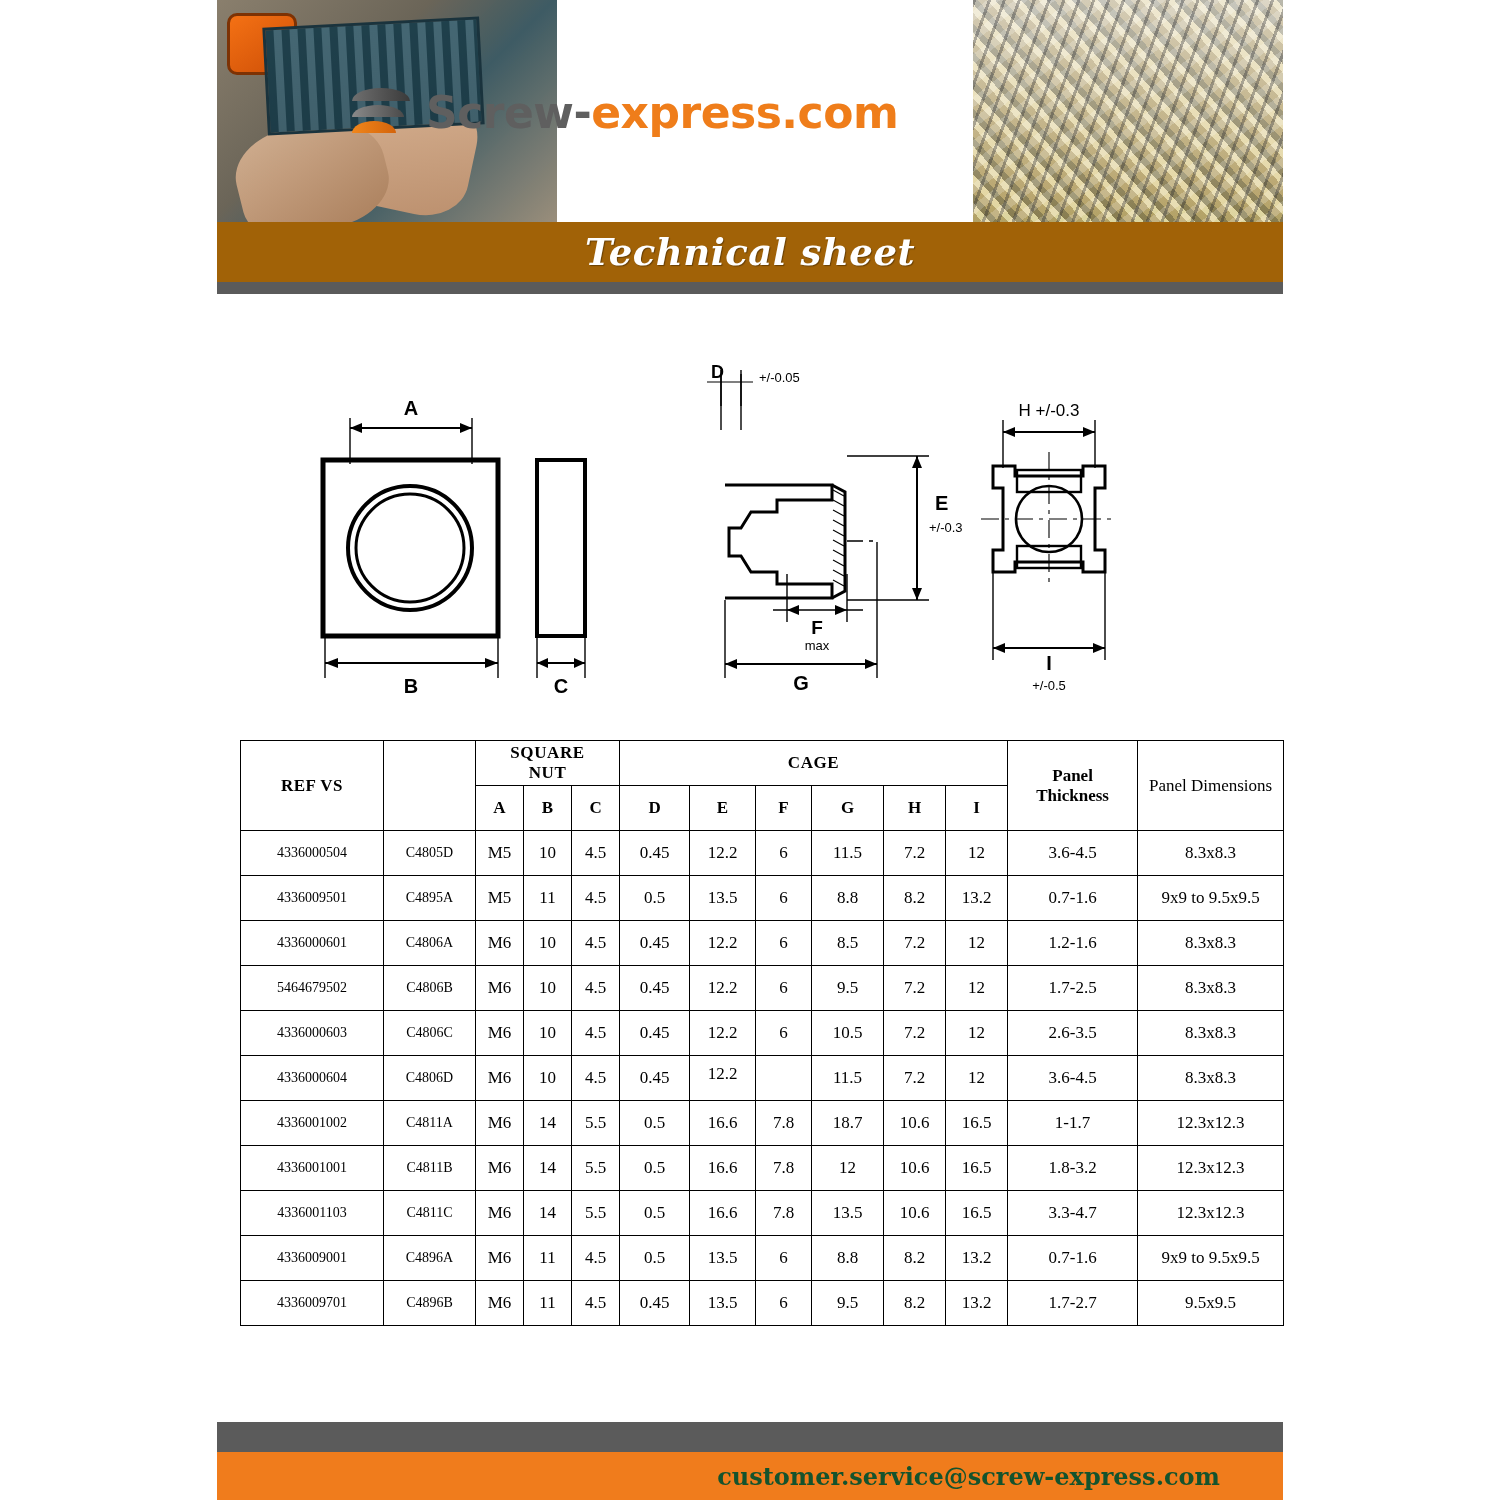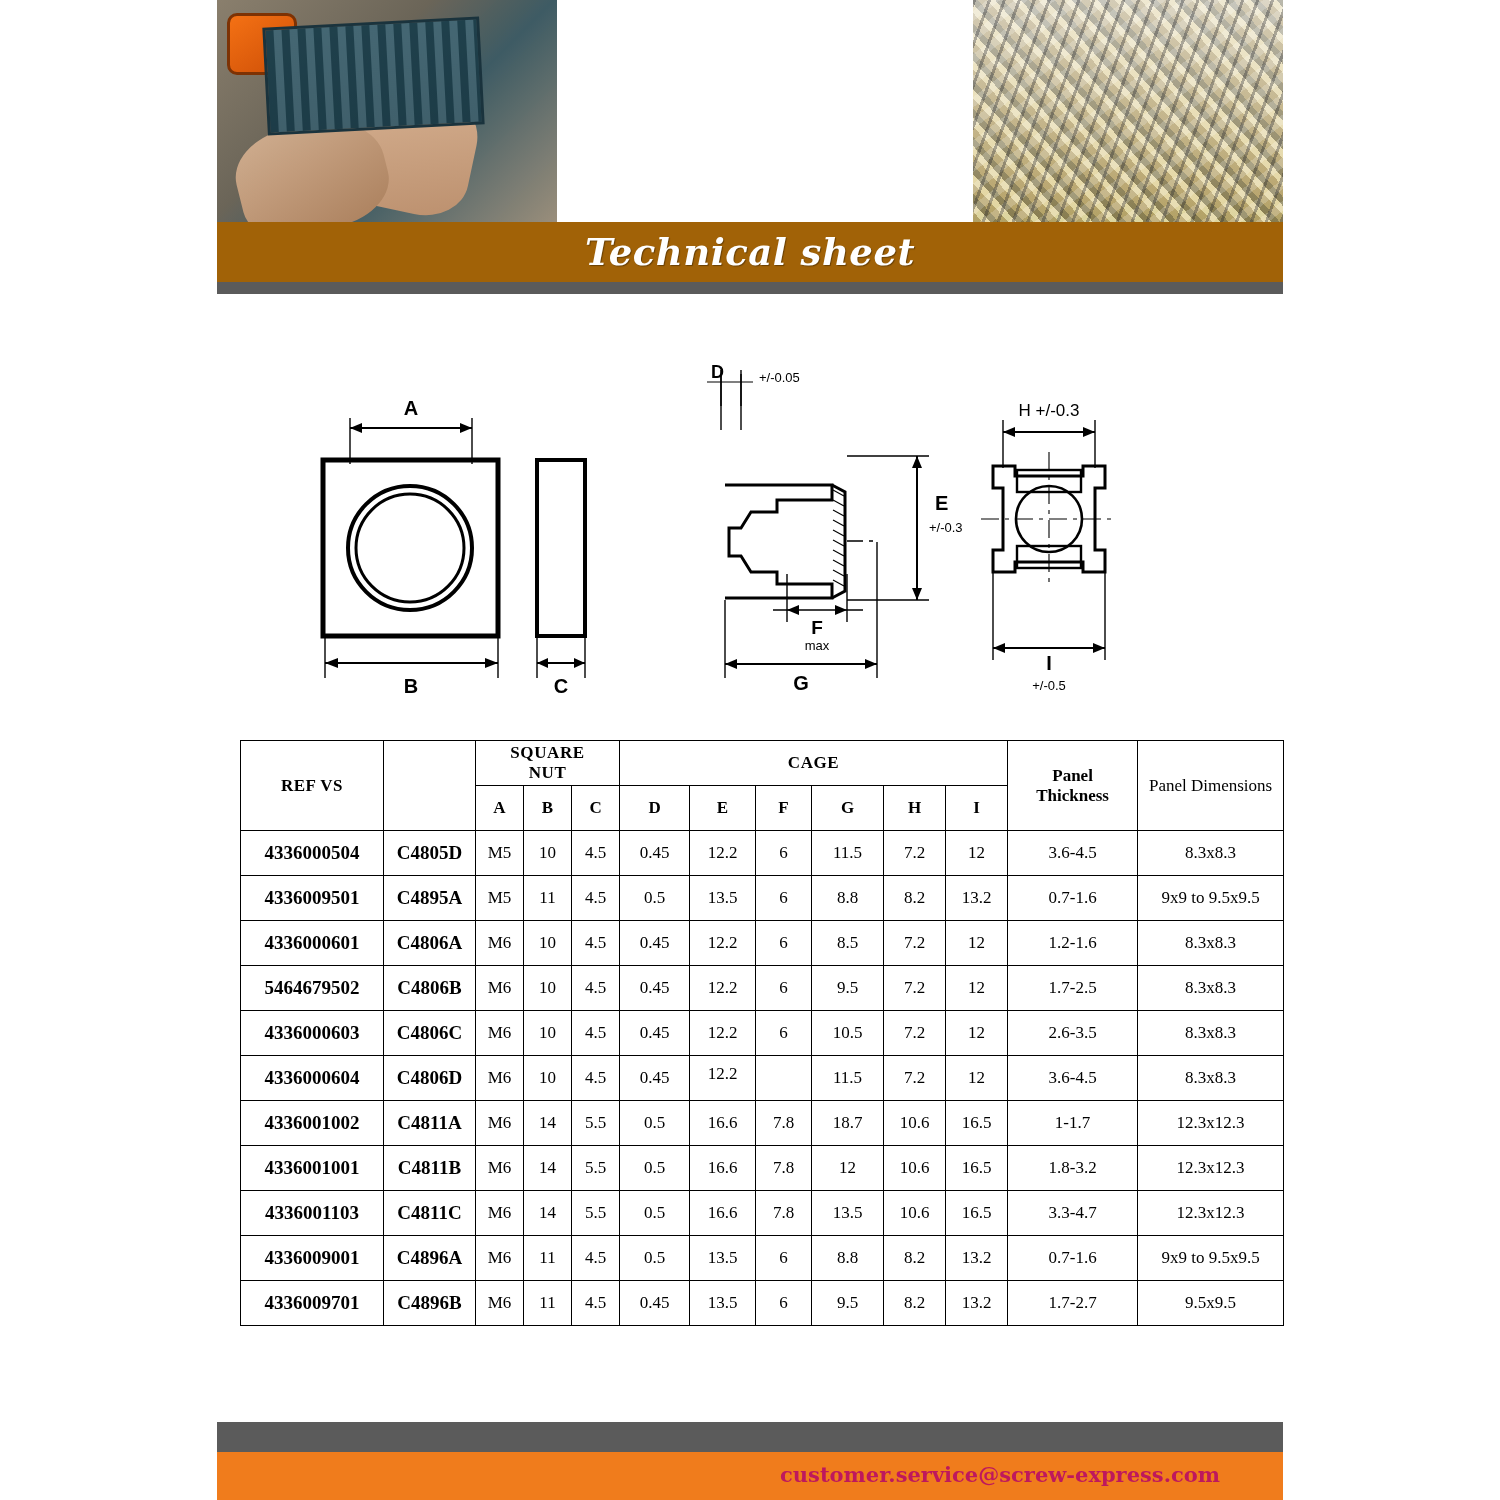--- a/index.html
+++ b/index.html
@@ -186,22 +186,21 @@
     border: 1px solid #000000;
     text-align: center;
     vertical-align: middle;
     font-size: 17px;
     color: #000;
     padding: 0;
     height: 44px;
     font-family: "Liberation Serif", serif;
   }
   table.spec td.ref, table.spec td.code {
-    font-size: 19px;
-    font-weight: bold;
+    font-size: 14px;
   }
   th.grp {
     font-size: 17px;
     font-family: "Liberation Sans", sans-serif;
     letter-spacing: .6px;
     height: 56px;
   }
   th.refvs {
     font-size: 18px;
     font-family: "Liberation Sans", sans-serif;
@@ -246,22 +245,22 @@
     left: 217px;
     top: 1452px;
     width: 1066px;
     height: 48px;
     background: #f07c1c;
   }
   .footer-mail {
     position: absolute;
     right: 280px;
     top: 1462px;
-    color: #be185d;
-    font-size: 21px;
+    color: #14532d;
+    font-size: 24px;
     font-weight: bold;
     font-family: "DejaVu Serif", serif;
   }
   .side-left, .side-right {
     position: absolute;
     top: 0;
     width: 217px;
     height: 1500px;
     background: #ffffff;
   }
@@ -279,20 +278,30 @@
   <div class="header">
     <div class="header-left-img">
       <div class="tape"></div>
       <div class="hand1"></div>
       <div class="hand2"></div>
     </div>
     <div class="header-mid"></div>
     <div class="header-right-img"></div>
   </div>
 
+  <div class="logo">
+    <div class="logo-mark">
+      <div class="swoosh sw1"></div>
+      <div class="swoosh sw2"></div>
+      <div class="swoosh sw3"></div>
+    </div>
+    <div class="logo-text">
+      <span class="a">Screw-</span><span class="b">express.com</span>
+    </div>
+  </div>
 
   <div class="title-bar">
     <div class="t">Technical sheet</div>
   </div>
   <div class="title-underline"></div>
 
   <div class="drawings">
     <svg width="1066" height="370" viewBox="0 0 1066 370">
       <g stroke="#000" fill="none" stroke-width="1.4" font-family="Liberation Sans, sans-serif">
 

